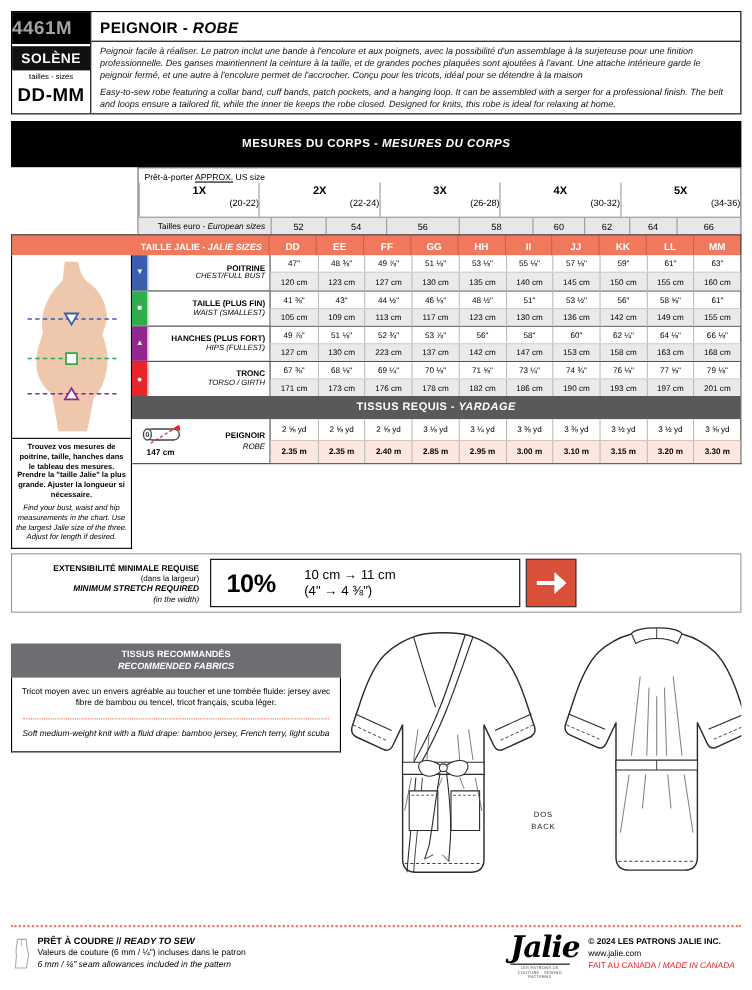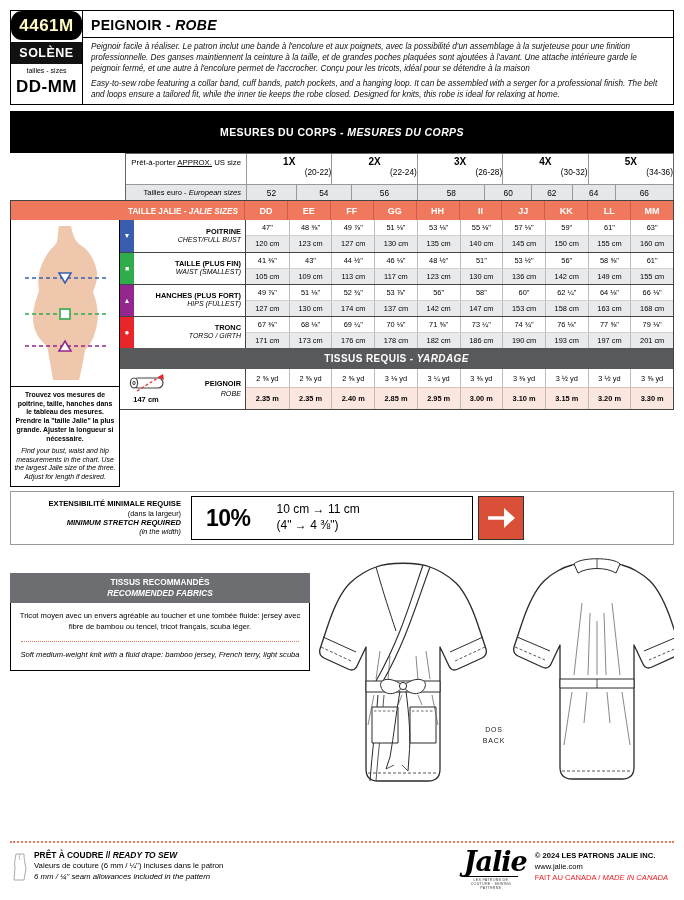--- a/index.html
+++ b/index.html
@@ -3,37 +3,37 @@
 <meta charset="utf-8">
 <style>
   * { box-sizing: border-box; margin: 0; padding: 0; }
   html,body { background:#fff; }
   body { width:684px; height:900px; font-family:"Liberation Sans", sans-serif; color:#000; overflow:hidden; }
   .page { width:684px; height:900px; padding:10px; display:flex; flex-direction:column; }
 
   
   .hdr { border:1.5px solid #000; display:flex; height:102px; }
   .hdr-left { width:72px; display:flex; flex-direction:column; border-right:1.5px solid #000; }
-  .hdr-num { background:#000; color:#fef9c3; font-weight:bold; font-size:17px; text-align:center; padding:5px 0 4px; letter-spacing:.5px;border-radius:11px; }
+  .hdr-num { background:#000; color:#a3a3a3; font-weight:bold; font-size:17px; text-align:left; padding:5px 0 4px; letter-spacing:.5px; }
   .hdr-name { background:#111; color:#fff; font-weight:bold; font-size:12.5px; text-align:center; padding:4px 0; margin-top:2px; letter-spacing:.5px; }
   .hdr-sizes-lbl { font-size:7px; text-align:center; padding:3px 0 1px; }
   .hdr-range { font-size:17px; font-weight:bold; text-align:center; letter-spacing:.5px; padding-top:2px; }
   .hdr-right { flex:1; display:flex; flex-direction:column; }
   .hdr-title { font-weight:bold; font-size:14px; padding:6px 8px 4px; border-bottom:1px solid #000; letter-spacing:.3px; }
   .hdr-title .en { font-style:italic; }
   .hdr-desc { font-size:8.2px; font-style:italic; line-height:1.32; padding:4px 8px 2px; color:#111; }
   .hdr-desc.en { padding-top:3px; }
 
   
   .bar { background:#000; color:#fff; text-align:center; font-weight:bold; font-size:10.5px; padding:15px 0; margin-top:6px; letter-spacing:.4px; }
   .bar .en { font-style:italic; }
 
   
   .us-block { margin-left:115px; border:1px solid #666; border-bottom:none; }
-  .us-row { display:flex; height:30px; }
+  .us-row { display:flex; height:44px;flex-direction:column; }
   .us-label { width:120px; font-size:7.8px; text-align:right; padding:4px 5px 0 0; line-height:1.2; }
   .us-label u { text-decoration:underline; }
   .us-cells { flex:1; display:grid; grid-template-columns:repeat(5,1fr); }
   .us-cell { border-left:1px solid #999; text-align:center; padding-top:2px; }
   .us-cell .size { font-weight:bold; font-size:10px; }
   .us-cell .range { font-size:8.3px;text-align:right; }
   .euro-row { display:flex; height:16px; background:#E6E7E8; border-top:1px solid #999; }
   .euro-label { width:120px; font-size:7.6px; text-align:right; padding:3px 5px 0 0; }
   .euro-label .en { font-style:italic; }
   .euro-cells { flex:1; display:grid; grid-template-columns:10fr 11fr 13.3fr 13.5fr 9.3fr 8.2fr 8.6fr 11.7fr; }
@@ -325,21 +325,21 @@
               <div class="vcell">56"</div>
               <div class="vcell">58"</div>
               <div class="vcell">60"</div>
               <div class="vcell">62 ¼"</div>
               <div class="vcell">64 ⅛"</div>
               <div class="vcell">66 ⅛"</div>
             </div>
           <div class="vrow cmr">
               <div class="vcell">127 cm</div>
               <div class="vcell">130 cm</div>
-              <div class="vcell">174 cm</div>
+              <div class="vcell">223 cm</div>
               <div class="vcell">137 cm</div>
               <div class="vcell">142 cm</div>
               <div class="vcell">147 cm</div>
               <div class="vcell">153 cm</div>
               <div class="vcell">158 cm</div>
               <div class="vcell">163 cm</div>
               <div class="vcell">168 cm</div>
             </div>
         </div>
       </div>

